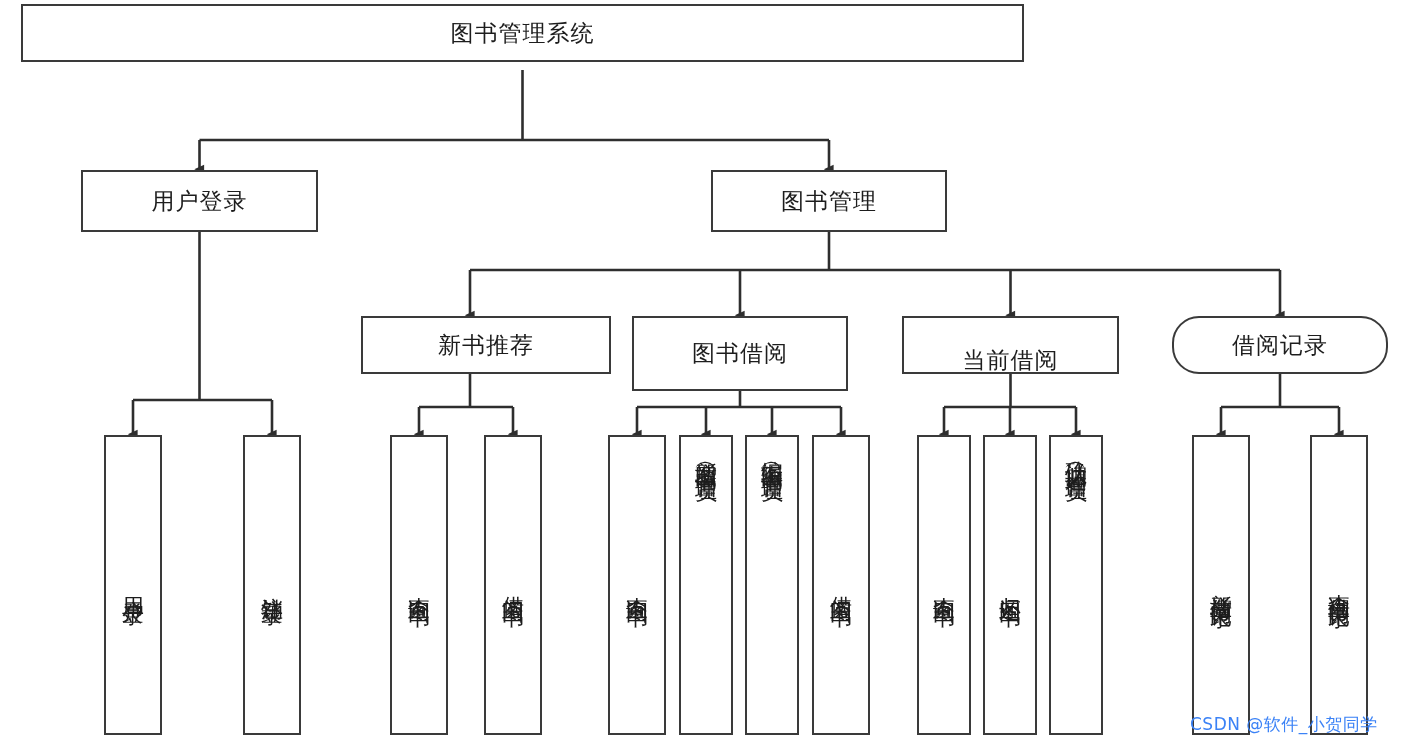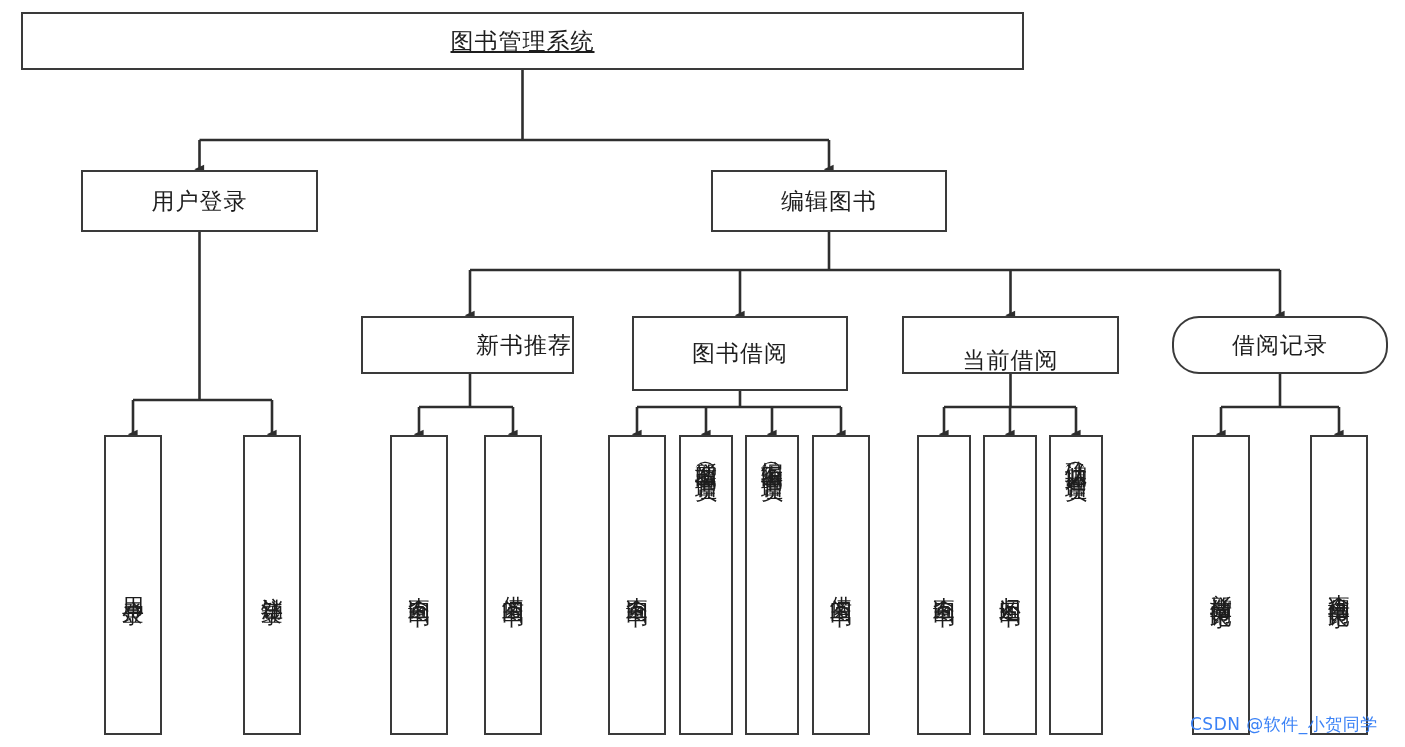--- a/index.html
+++ b/index.html
@@ -114,30 +114,30 @@
         <path d="M1010,407 L1010,434" marker-end="url(#arrow)"></path>
         <path d="M1076,407 L1076,434" marker-end="url(#arrow)"></path>
         <path d="M1280,374 L1280,407"></path>
         <path d="M1221,407 L1339,407"></path>
         <path d="M1221,407 L1221,434" marker-end="url(#arrow)"></path>
         <path d="M1339,407 L1339,434" marker-end="url(#arrow)"></path>
       </g>
   </svg>
 
   <div id="nodes-layer">
-      <div class="node horiz" style="left: 21px; top: 12px; width: 1003px; height: 58px; text-decoration: underline;">
+      <div class="node horiz" style="left: 21px; top: 4px; width: 1003px; height: 58px;">
         <span class="label">图书管理系统</span>
       </div>
       <div class="node horiz" style="left: 81px; top: 170px; width: 237px; height: 62px;">
         <span class="label">用户登录</span>
       </div>
       <div class="node horiz" style="left: 711px; top: 170px; width: 236px; height: 62px;">
-        <span class="label">编辑图书</span>
+        <span class="label">图书管理</span>
       </div>
-      <div class="node horiz" style="left: 361px; top: 316px; width: 213px; height: 58px; justify-content: flex-end;">
+      <div class="node horiz" style="left: 361px; top: 316px; width: 250px; height: 58px;">
         <span class="label">新书推荐</span>
       </div>
       <div class="node horiz" style="left: 632px; top: 316px; width: 216px; height: 75px;">
         <span class="label">图书借阅</span>
       </div>
       <div class="node horiz" style="left: 902px; top: 316px; width: 217px; height: 58px; align-items: flex-end;">
         <span class="label">当前借阅</span>
       </div>
       <div class="node horiz" style="left: 1172px; top: 316px; width: 216px; height: 58px; border-radius: 27px;">
         <span class="label">借阅记录</span>

